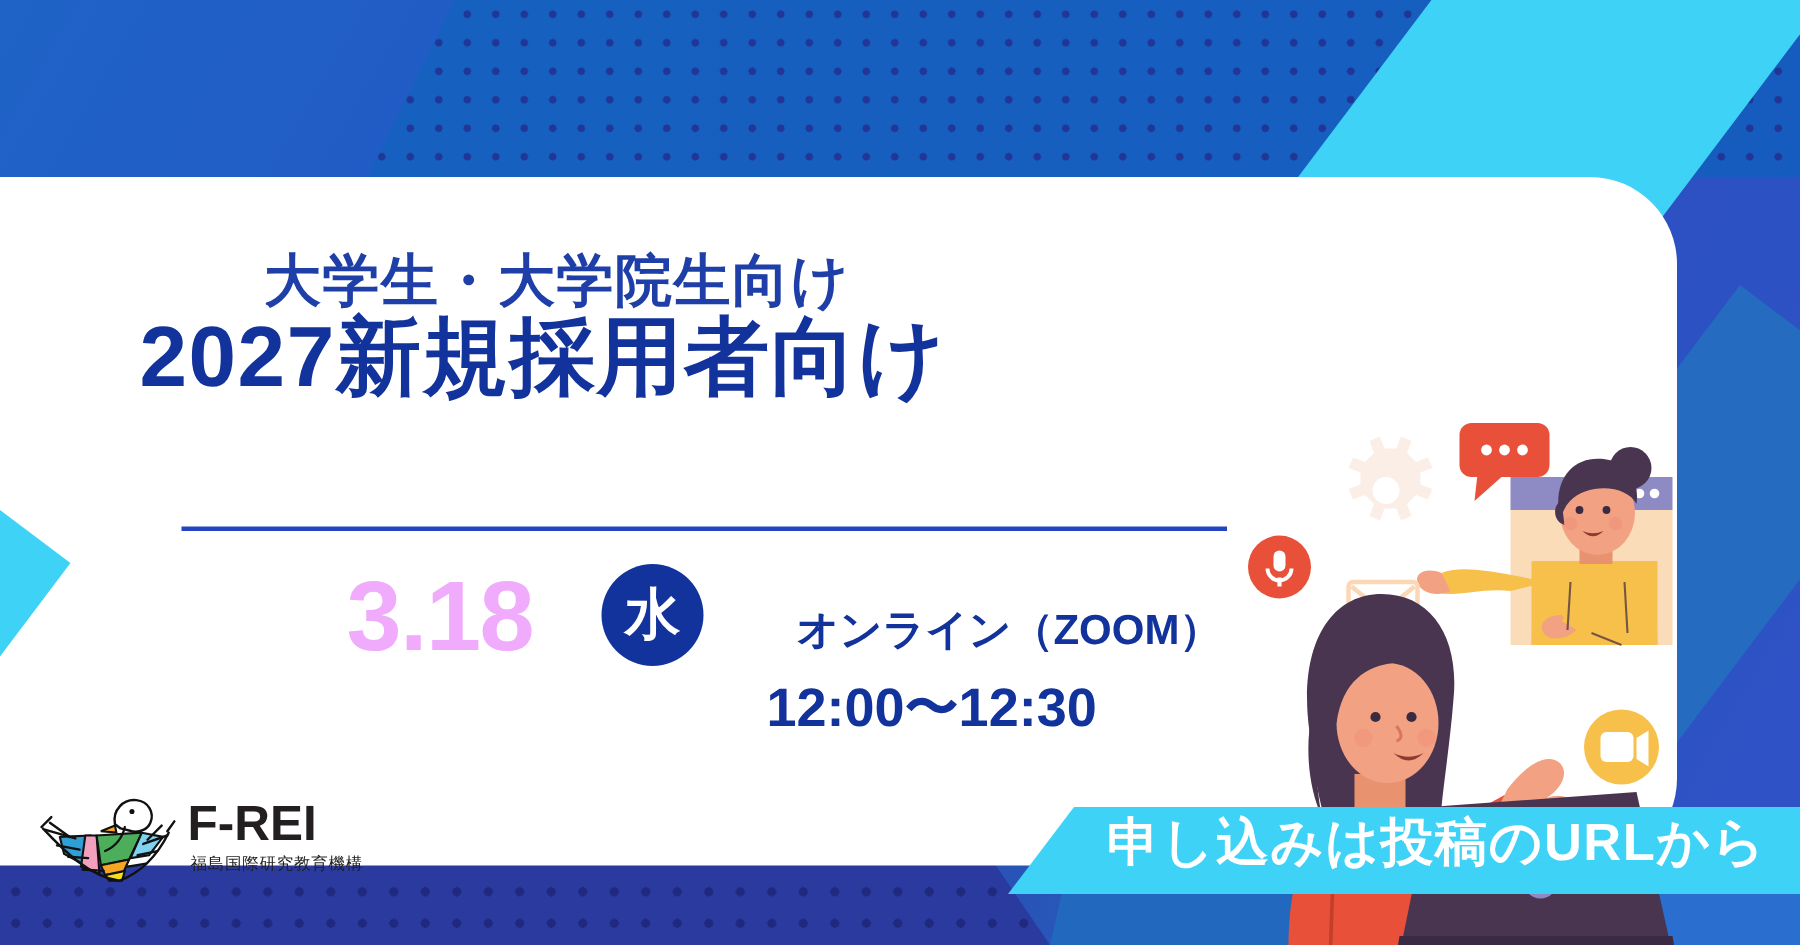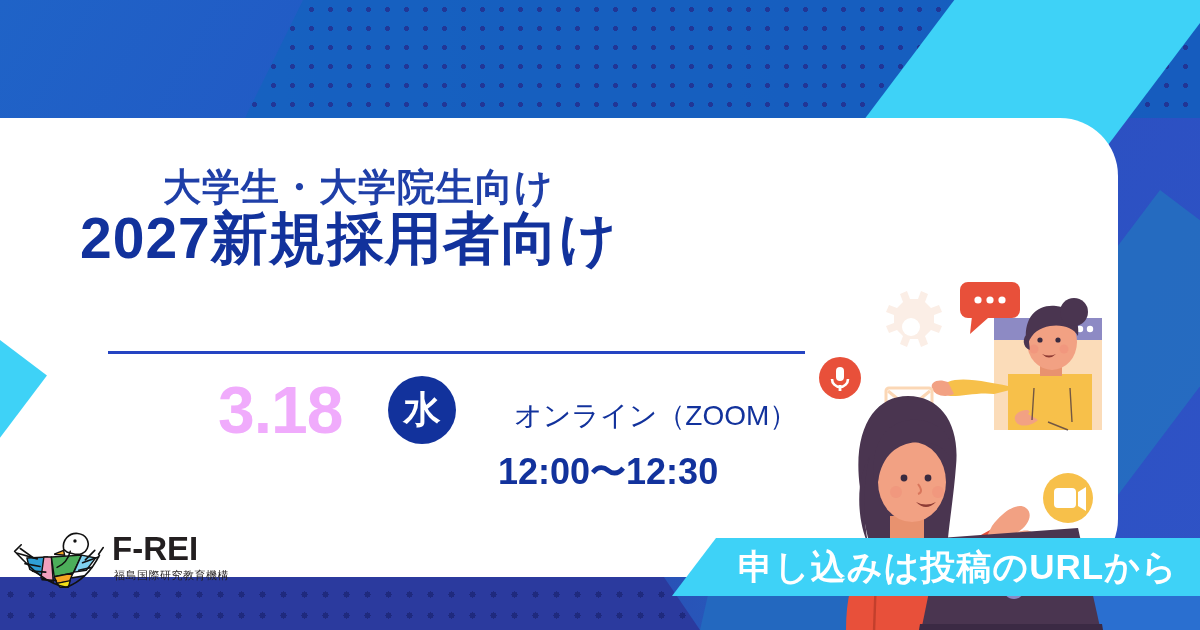--- a/index.html
+++ b/index.html
@@ -88,21 +88,21 @@
     position:absolute;left:0;top:118px;width:300px;height:470px;
     overflow:hidden;pointer-events:none;
   }
   .card-cut i{
     position:absolute;left:-560px;top:-200px;
     width:760px;height:1000px;background:#3ed2f7;
     transform:rotate(37deg);transform-origin:top left;
   }
 
   
-  .content{position:absolute;left:0;top:118px;width:1118px;height:459px;}
+  .content{position:absolute;left:13px;top:118px;width:1118px;height:459px;}
 
   .kicker{
     position:absolute;left:163px;top:44px;
     font-size:38px;font-weight:bold;color:#1f3fa8;
     letter-spacing:1px;white-space:nowrap;
   }
   .title{
     position:absolute;left:80px;top:88px;width:760px;
     text-align:left;
     font-size:57px;font-weight:bold;color:#12329c;
@@ -126,23 +126,23 @@
   .dbadge{
     position:absolute;left:388px;top:8px;
     width:68px;height:68px;border-radius:50%;
     background:#12329c;color:#fff;
     font-size:37px;font-weight:bold;
     display:flex;align-items:center;justify-content:center;
   }
 
   .zoombox{
     position:absolute;left:498px;top:272px;
-    border:2px solid #ffffff;
+    border:6px solid #ffffff;
     padding:5px 14px 22px 14px;
-    font-size:28px;font-weight:normal;color:#12329c;
+    font-size:28px;font-weight:bold;color:#12329c;
     white-space:nowrap;
   }
   .timetext{
     position:absolute;left:498px;top:330px;
     font-size:36px;font-weight:bold;color:#12329c;
     letter-spacing:0px;white-space:nowrap;
   }
 
   
   .logo{position:absolute;left:8px;top:406px;width:240px;height:70px;}
@@ -158,21 +158,21 @@
 
   
   .illus{position:absolute;left:812px;top:152px;width:300px;height:400px;}
 
   
   .cta{
     position:absolute;left:672px;bottom:34px;
     width:528px;height:58px;
     background:#3ed2f7;
     clip-path:polygon(44px 0,528px 0,528px 58px,0 58px);
-    display:flex;align-items:center;
+    display:flex;align-items:flex-start;
   }
   .cta span{
     margin-left:66px;color:#ffffff;
     font-size:35px;font-weight:bold;letter-spacing:1px;
     white-space:nowrap;
   }
 </style>
 </head>
 <body>
 

